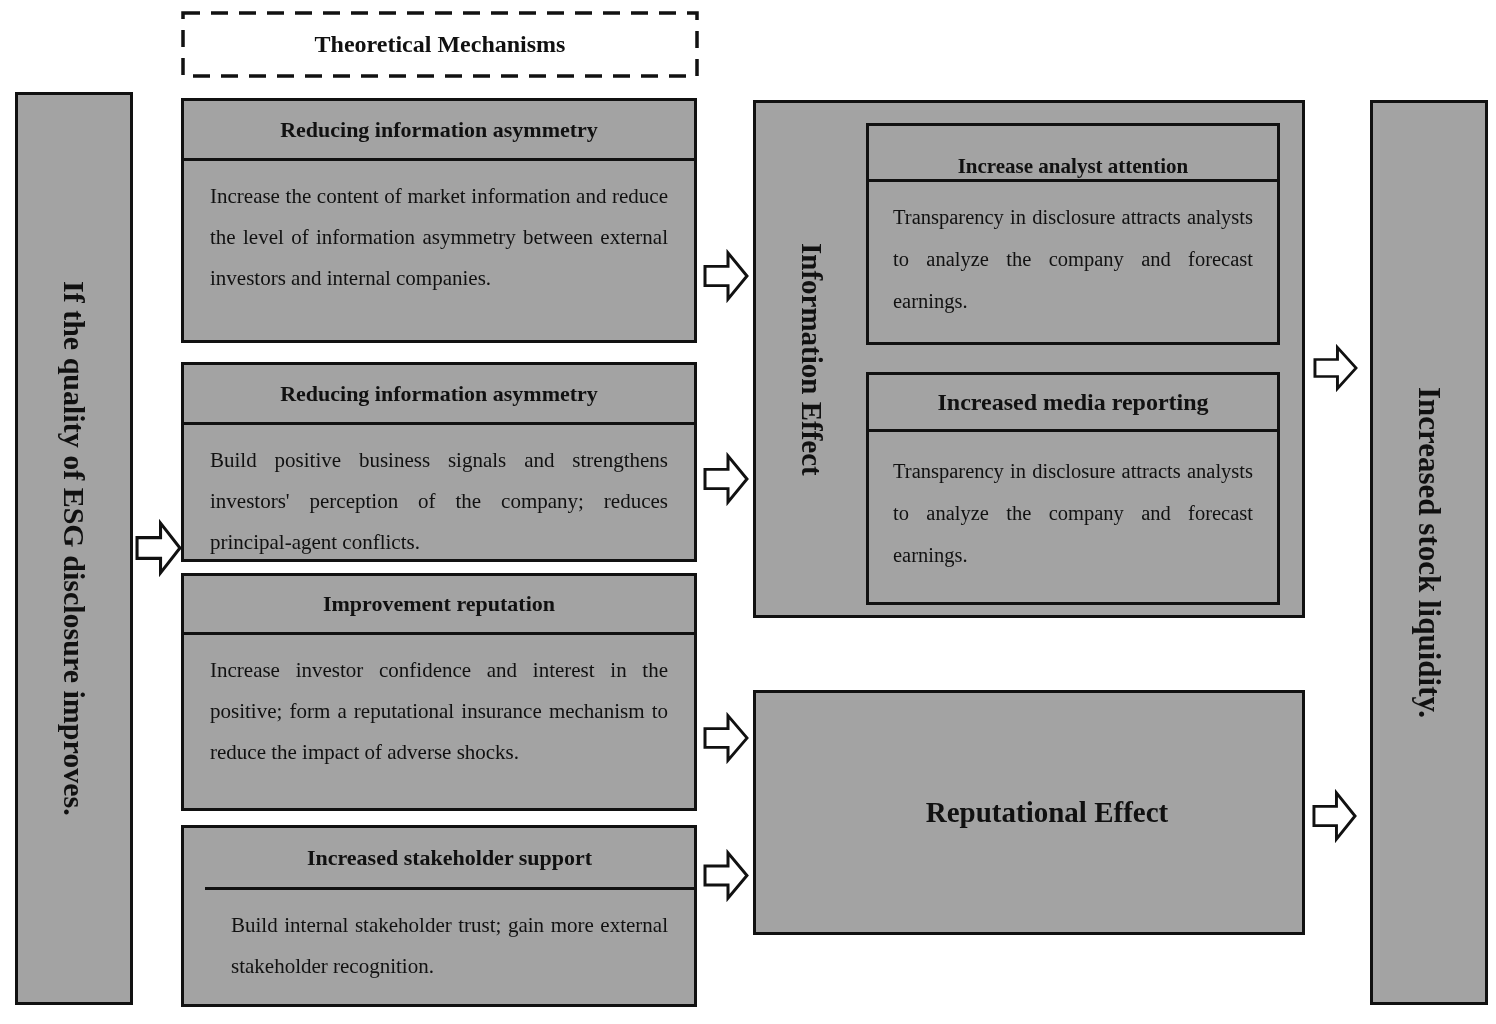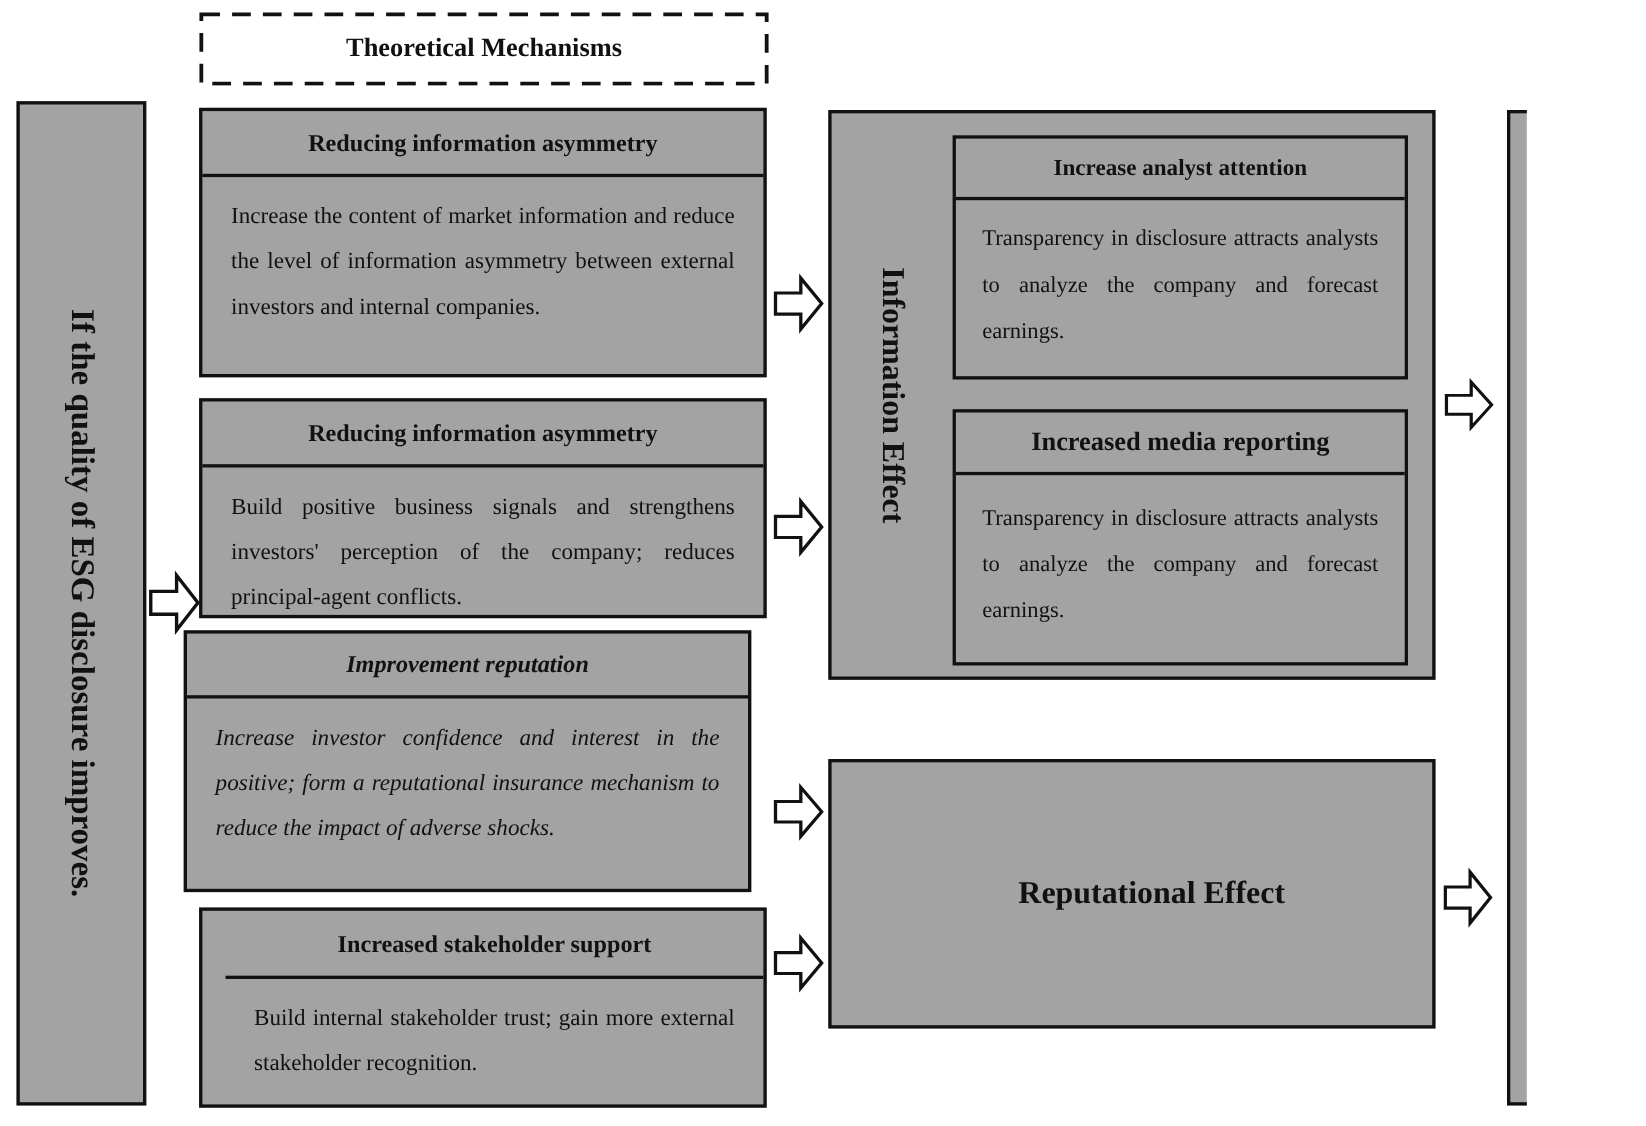--- a/index.html
+++ b/index.html
@@ -4,21 +4,21 @@
 <style>
   html, body {
     margin: 0;
     padding: 0;
     background: #ffffff;
     font-family: "Liberation Serif", "DejaVu Serif", serif;
     color: #111111;
   }
   .canvas {
     position: relative;
-    width: 1388px;
+    width: 1496px;
     height: 1024px;
     background: #ffffff;
     overflow: hidden;
   }
   .abs { position: absolute; box-sizing: border-box; }
   .solid-box {
     position: absolute;
     box-sizing: border-box;
     border: 3px solid #111111;
     background: #a3a3a3;
@@ -42,21 +42,21 @@
     box-sizing: border-box;
     border-bottom: 3px solid #111111;
     display: flex;
     align-items: center;
     justify-content: center;
     font-weight: bold;
     font-size: 22px;
   }
   .box-header.bottom-align {
     align-items: flex-end;
-    padding-bottom: 14px;
+    padding-bottom: 0;
   }
   .box-body {
     box-sizing: border-box;
     padding: 15px 26px 0 26px;
     font-size: 21px;
     line-height: 41px;
     text-align: justify;
   }
   .vcenter {
     display: flex;
@@ -98,21 +98,21 @@
   <div class="solid-box" style="left:181px; top:98px; width:516px; height:245px;">
     <div class="box-header" style="height:60px;">Reducing information asymmetry</div>
     <div class="box-body">Increase the content of market information and reduce the level of information asymmetry between external investors and internal companies.</div>
   </div>
 
   <div class="solid-box" style="left:181px; top:362px; width:516px; height:200px;">
     <div class="box-header" style="height:60px;">Reducing information asymmetry</div>
     <div class="box-body">Build positive business signals and strengthens investors' perception of the company; reduces principal-agent conflicts.</div>
   </div>
 
-  <div class="solid-box" style="left:167px; top:573px; width:516px; height:238px;font-style:italic;">
+  <div class="solid-box" style="left:181px; top:573px; width:516px; height:238px;">
     <div class="box-header" style="height:59px;">Improvement reputation</div>
     <div class="box-body">Increase investor confidence and interest in the positive; form a reputational insurance mechanism to reduce the impact of adverse shocks.</div>
   </div>
 
   <div class="solid-box" style="left:181px; top:825px; width:516px; height:182px;padding-left:21px;">
     <div class="box-header" style="height:62px;">Increased stakeholder support</div>
     <div class="box-body">Build internal stakeholder trust; gain more external stakeholder recognition.</div>
   </div>
 
   <div class="solid-box" style="left:753px; top:100px; width:552px; height:518px;">

